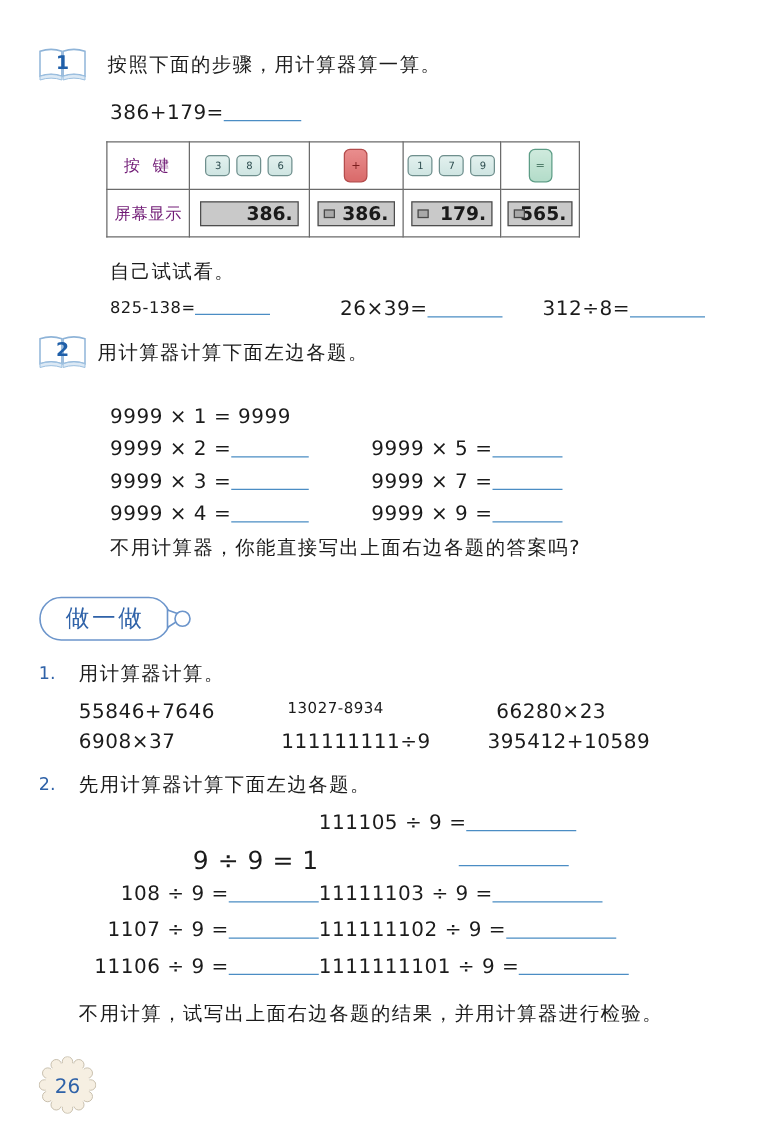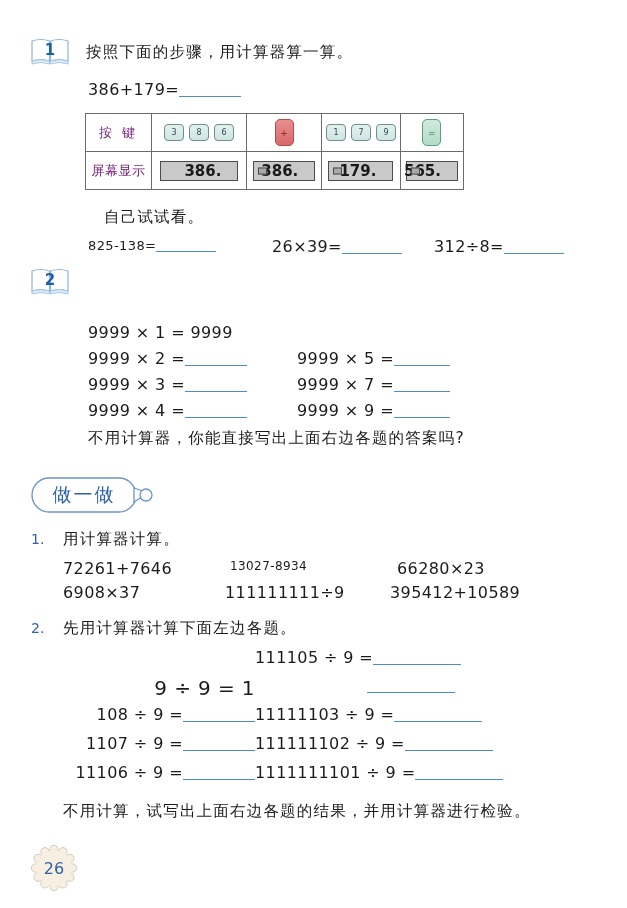--- a/index.html
+++ b/index.html
@@ -133,21 +133,21 @@
 
   .lcd {
     margin: 0 auto;
     width: 84%;
     height: 20px;
     background: #c9c9c9;
     border: 1.5px solid #4d4d4d;
     display: flex;
     align-items: center;
     justify-content: flex-end;
-    padding-right: 16px;
+    padding-right: 4px;
     box-sizing: border-box;
     position: relative;
   }
   .lcd .val {
     font-family: "DejaVu Sans", "Liberation Sans", sans-serif;
     font-size: 15px;
     font-weight: bold;
     color: #1a1a1a;
     letter-spacing: 0px;
   }
@@ -279,21 +279,21 @@
       <td class="dispcell">
         <div class="lcd">
           <span class="memo"></span>
           <span class="val">565.</span>
         </div>
       </td>
     </tr>
   </tbody>
     </table>
 
-  <div class="abs cn" style="left:104px; top:207px;">自己试试看。</div>
+  <div class="abs cn" style="left:88px; top:207px;">自己试试看。</div>
 
   <div class="abs num" style="left:88px; top:237px; font-size:13px;">
     <span>825-138=</span><span class="blank" style="width:60px;"></span>
   </div>
   <div class="abs num" style="left:272px; top:237px; font-size:16px;">
     <span>26×39=</span><span class="blank" style="width:60px;"></span>
   </div>
   <div class="abs num" style="left:434px; top:237px; font-size:16px;">
     <span>312÷8=</span><span class="blank" style="width:60px;"></span>
   </div>
@@ -301,20 +301,21 @@
   <div class="booknum" style="left:30px; top:267px;">
     <svg width="40" height="30" viewBox="0 0 40 30">
       <path d="M2 4 Q11 1 19.5 4 L19.5 24 Q11 21 2 24 Z" fill="#ffffff" stroke="#8fb4d8" stroke-width="1.2"></path>
       <path d="M38 4 Q29 1 20.5 4 L20.5 24 Q29 21 38 24 Z" fill="#ffffff" stroke="#8fb4d8" stroke-width="1.2"></path>
       <path d="M2 24 Q11 21 19.5 24 L19.5 27 Q11 24 2 27 Z" fill="#dce9f5" stroke="#9cc0e0" stroke-width="0.8"></path>
       <path d="M38 24 Q29 21 20.5 24 L20.5 27 Q29 24 38 27 Z" fill="#dce9f5" stroke="#9cc0e0" stroke-width="0.8"></path>
     </svg>
     <div class="bn-label">2</div>
   </div>
 
+  <div class="abs cn" style="left:78px; top:272px;">用计算器计算下面左边各题。</div>
 
   <div class="abs num" style="left:88px; top:323px; font-size:16px;">9999 × 1 = 9999</div>
   <div class="abs num" style="left:88px; top:349px; font-size:16px;">
     <span>9999 × 2 =</span><span class="blank" style="width:62px;"></span>
   </div>
   <div class="abs num" style="left:88px; top:375px; font-size:16px;">
     <span>9999 × 3 =</span><span class="blank" style="width:62px;"></span>
   </div>
   <div class="abs num" style="left:88px; top:401px; font-size:16px;">
     <span>9999 × 4 =</span><span class="blank" style="width:62px;"></span>
@@ -337,21 +338,21 @@
       <rect x="2" y="4" width="104" height="34" rx="17" ry="17" fill="#ffffff" stroke="#6c95cb" stroke-width="1.3"></rect>
       <path d="M104 14 L118 19 L104 28 Z" fill="#ffffff" stroke="#6c95cb" stroke-width="1.3"></path>
       <circle cx="116" cy="21" r="6" fill="#ffffff" stroke="#6c95cb" stroke-width="1.3"></circle>
     </svg>
     <div class="tag-text">做一做</div>
   </div>
 
   <div class="li-num" style="left:31px; top:531px;">1.</div>
   <div class="abs cn" style="left:63px; top:529px;">用计算器计算。</div>
 
-  <div class="abs num" style="left:63px; top:559px; font-size:16px;">72261+7646</div>
+  <div class="abs num" style="left:63px; top:559px; font-size:16px;">55846+7646</div>
   <div class="abs num" style="left:230px; top:559px; font-size:12px;">13027-8934</div>
   <div class="abs num" style="left:397px; top:559px; font-size:16px;">66280×23</div>
 
   <div class="abs num" style="left:63px; top:583px; font-size:16px;">6908×37</div>
   <div class="abs num" style="left:225px; top:583px; font-size:16px;">111111111÷9</div>
   <div class="abs num" style="left:390px; top:583px; font-size:16px;">395412+10589</div>
 
   <div class="li-num" style="left:31px; top:620px;">2.</div>
   <div class="abs cn" style="left:63px; top:618px;">先用计算器计算下面左边各题。</div>
 

